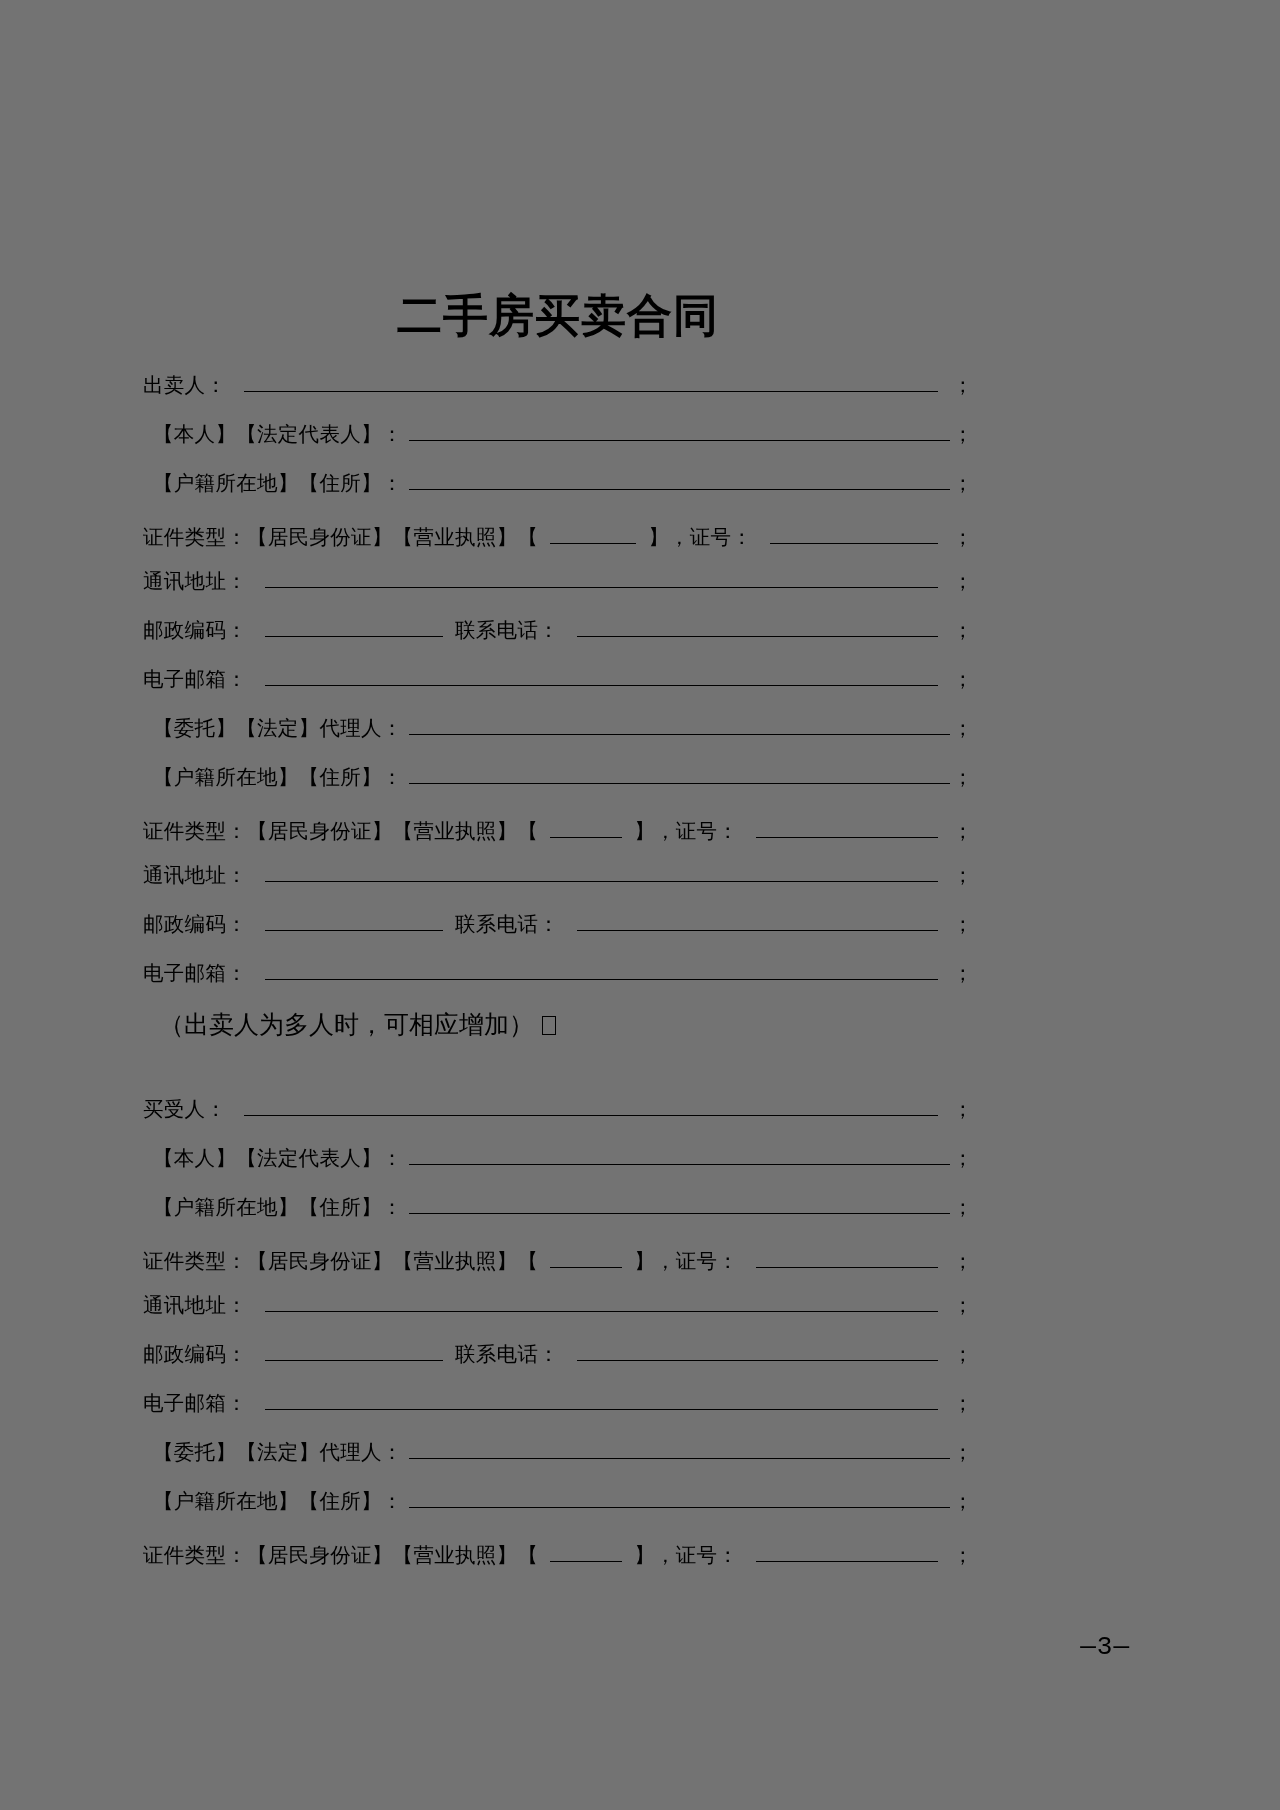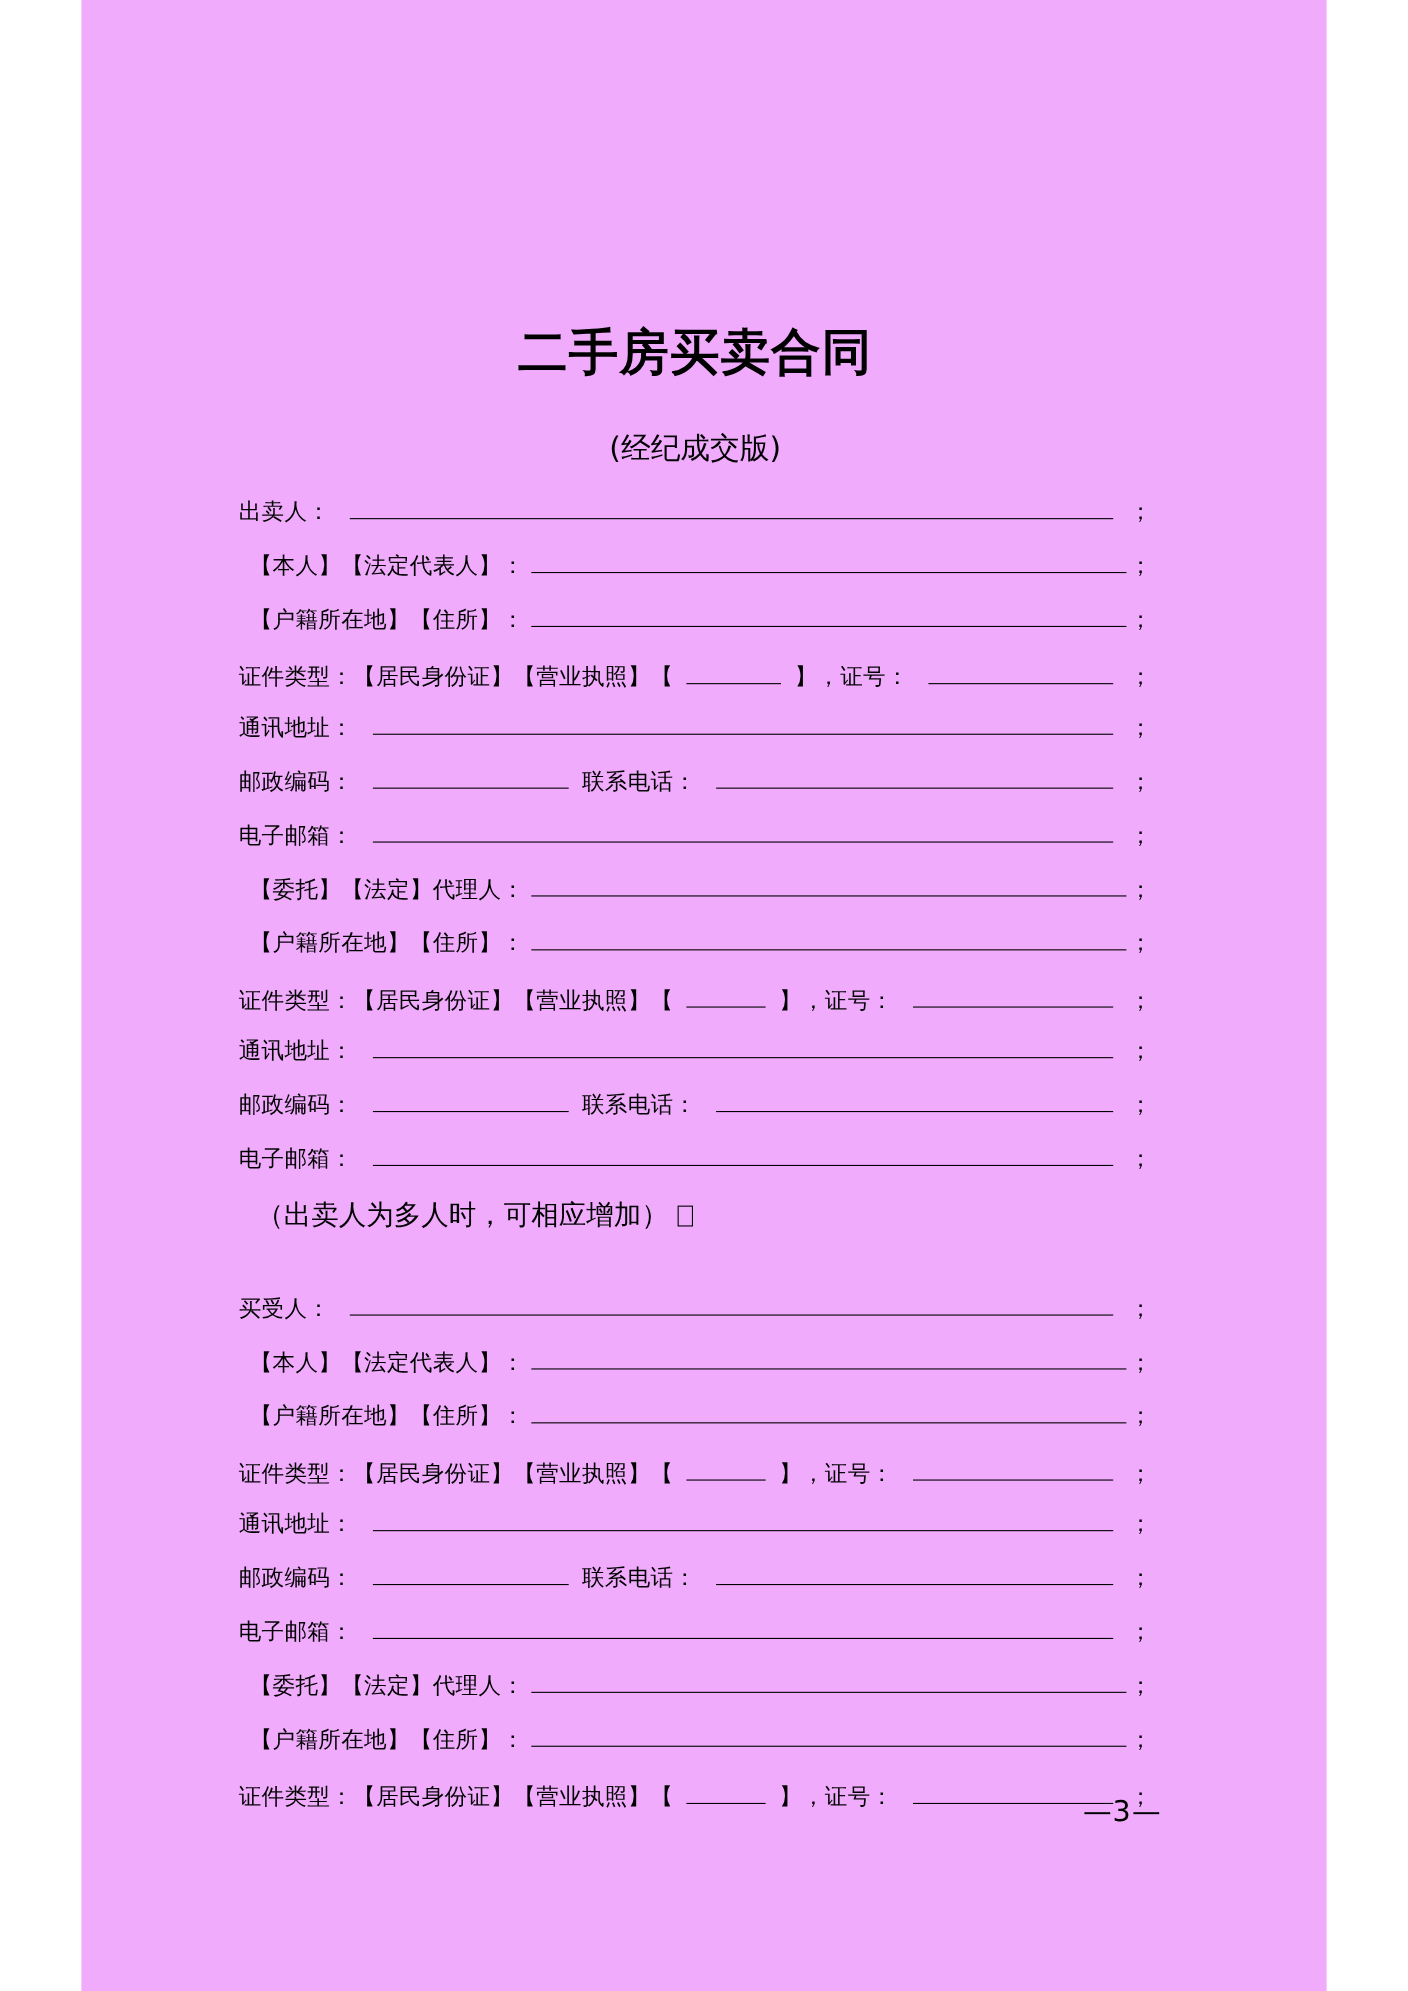--- a/index.html
+++ b/index.html
@@ -7,26 +7,27 @@
     margin: 0;
     padding: 0;
     background: #ffffff;
   }
   body {
     font-family: "DejaVu Sans", "Liberation Sans", sans-serif;
     color: #000000;
   }
   .page {
     position: relative;
-    width: 1132px;
+    width: 1280px;
     height: 1810px;
     margin: 0 auto;
-    background: #f0abfc;
+    background: #737373;
     overflow: hidden;
     box-sizing: border-box;
+    font-family: Liberation Mono, monospace;
   }
   .content {
     position: absolute;
     left: 143px;
     top: 0;
     width: 830px;
   }
 
   
   .doc-title {
@@ -131,21 +132,20 @@
   }
 </style>
 </head>
 <body>
 
 <div class="page">
   <div class="content">
 
     <h1 class="doc-title">二手房买卖合同</h1>
 
-    <h2 class="doc-subtitle">(经纪成交版)</h2>
 
     <div class="form-block">
 
       <div class="form-line indent1">
         <span class="lbl">出卖人：</span>
         <span class="rule"></span>
         <span class="semi">；</span>
       </div>
 
       <div class="form-line indent2">

